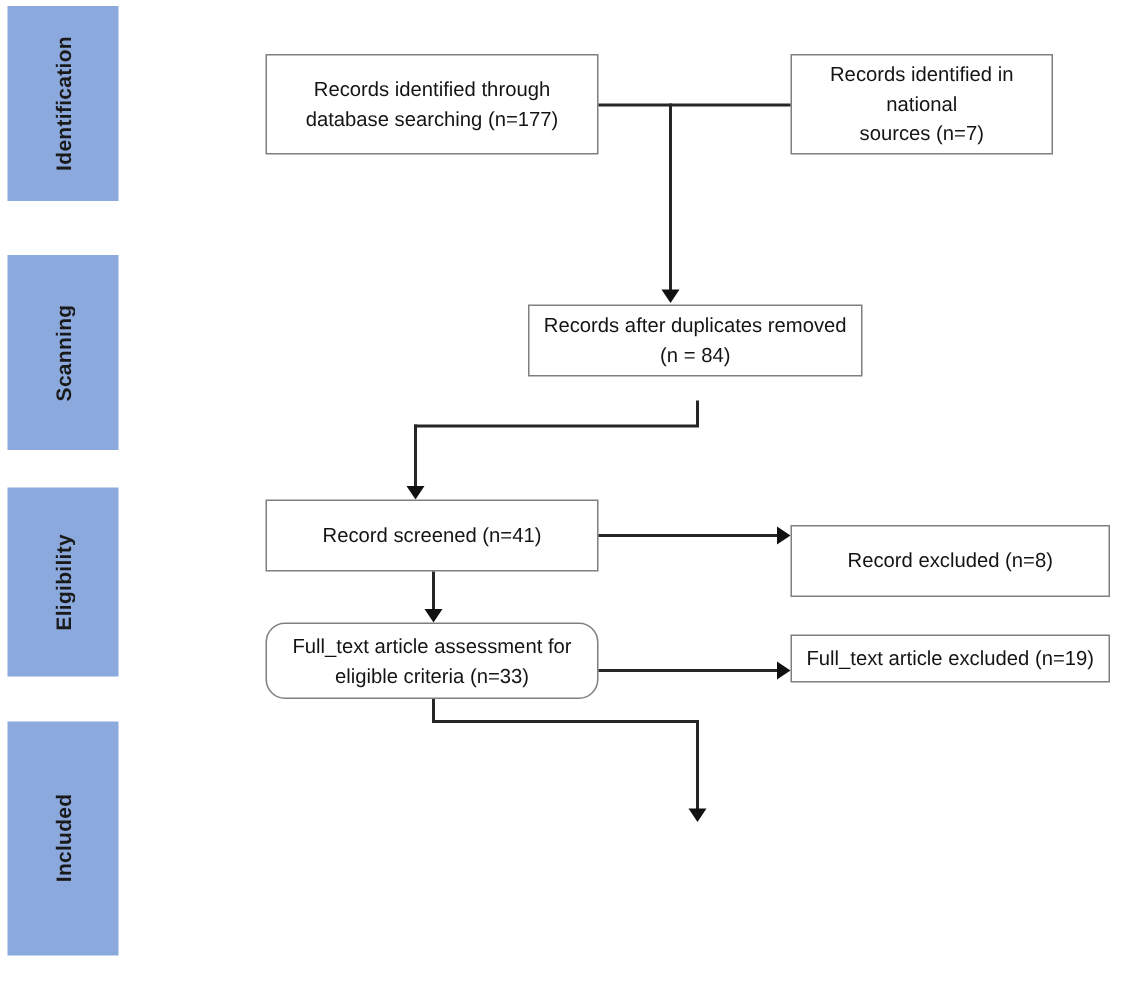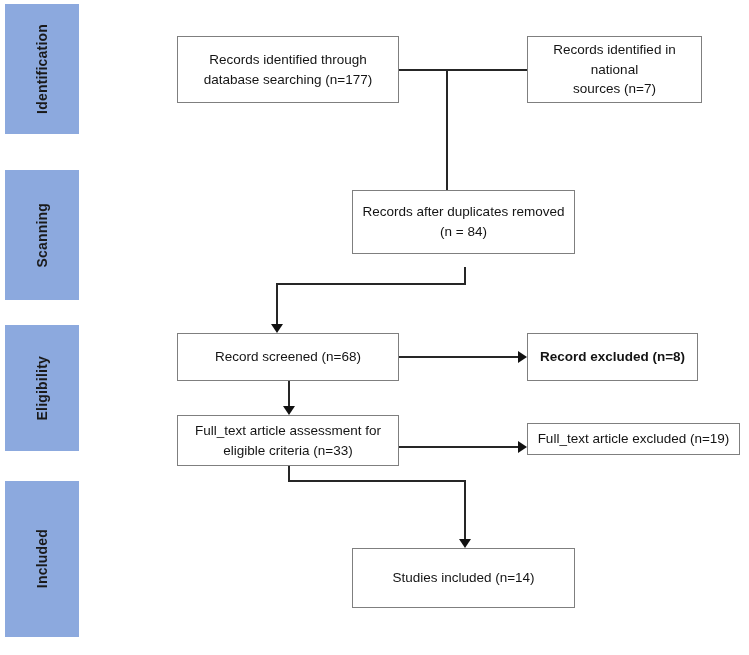--- a/index.html
+++ b/index.html
@@ -109,58 +109,55 @@
   <div class="node" style="left:527px; top:36px; width:175px; height:67px;">
     <span class="node-text">Records identified in national
 sources (n=7)</span>
   </div>
 
   <div class="line line-h" style="left:399px; top:69px; width:128px;"></div>
 
   <div class="line line-v" style="left:446px; top:69px; height:125px;"></div>
   <div class="arrow-down" style="left:441px; top:193px;"></div>
 
-  <div class="node" style="left:352px; top:190px; width:223px; height:64px;">
+  <div class="node" style="left:352px; top:203px; width:223px; height:48px;">
     <span class="node-text">Records after duplicates removed
 (n = 84)</span>
   </div>
 
   <div class="line line-v" style="left:464px; top:267px; height:17px;"></div>
   <div class="line line-h" style="left:276px; top:283px; width:190px;"></div>
   <div class="line line-v" style="left:276px; top:283px; height:42px;"></div>
   <div class="arrow-down" style="left:271px; top:324px;"></div>
 
   <div class="node" style="left:177px; top:333px; width:222px; height:48px;">
-    <span class="node-text">Record screened (n=68)</span>
+    <span class="node-text">Record screened (n=41)</span>
   </div>
 
-  <div class="node" style="left:527px; top:333px; width:171px; height:48px;font-weight:bold;">
+  <div class="node" style="left:527px; top:350px; width:213px; height:48px;">
     <span class="node-text">Record excluded (n=8)</span>
   </div>
 
   <div class="line line-h" style="left:399px; top:356px; width:119px;"></div>
   <div class="arrow-right" style="left:518px; top:351px;"></div>
 
   <div class="line line-v" style="left:288px; top:381px; height:26px;"></div>
   <div class="arrow-down" style="left:283px; top:406px;"></div>
 
-  <div class="node" style="left:177px; top:415px; width:222px; height:51px;">
+  <div class="node" style="left:177px; top:415px; width:222px; height:51px;border-radius:13px;">
     <span class="node-text">Full_text article assessment for
 eligible criteria (n=33)</span>
   </div>
 
   <div class="node" style="left:527px; top:423px; width:213px; height:32px;">
     <span class="node-text">Full_text article excluded  (n=19)</span>
   </div>
 
   <div class="line line-h" style="left:399px; top:446px; width:119px;"></div>
   <div class="arrow-right" style="left:518px; top:441px;"></div>
 
   <div class="line line-v" style="left:288px; top:466px; height:15px;"></div>
   <div class="line line-h" style="left:288px; top:480px; width:178px;"></div>
   <div class="line line-v" style="left:464px; top:480px; height:60px;"></div>
   <div class="arrow-down" style="left:459px; top:539px;"></div>
 
-  <div class="node" style="left:352px; top:548px; width:223px; height:60px;">
-    <span class="node-text">Studies included (n=14)</span>
-  </div>
 
 </div>
 
 </body></html>

